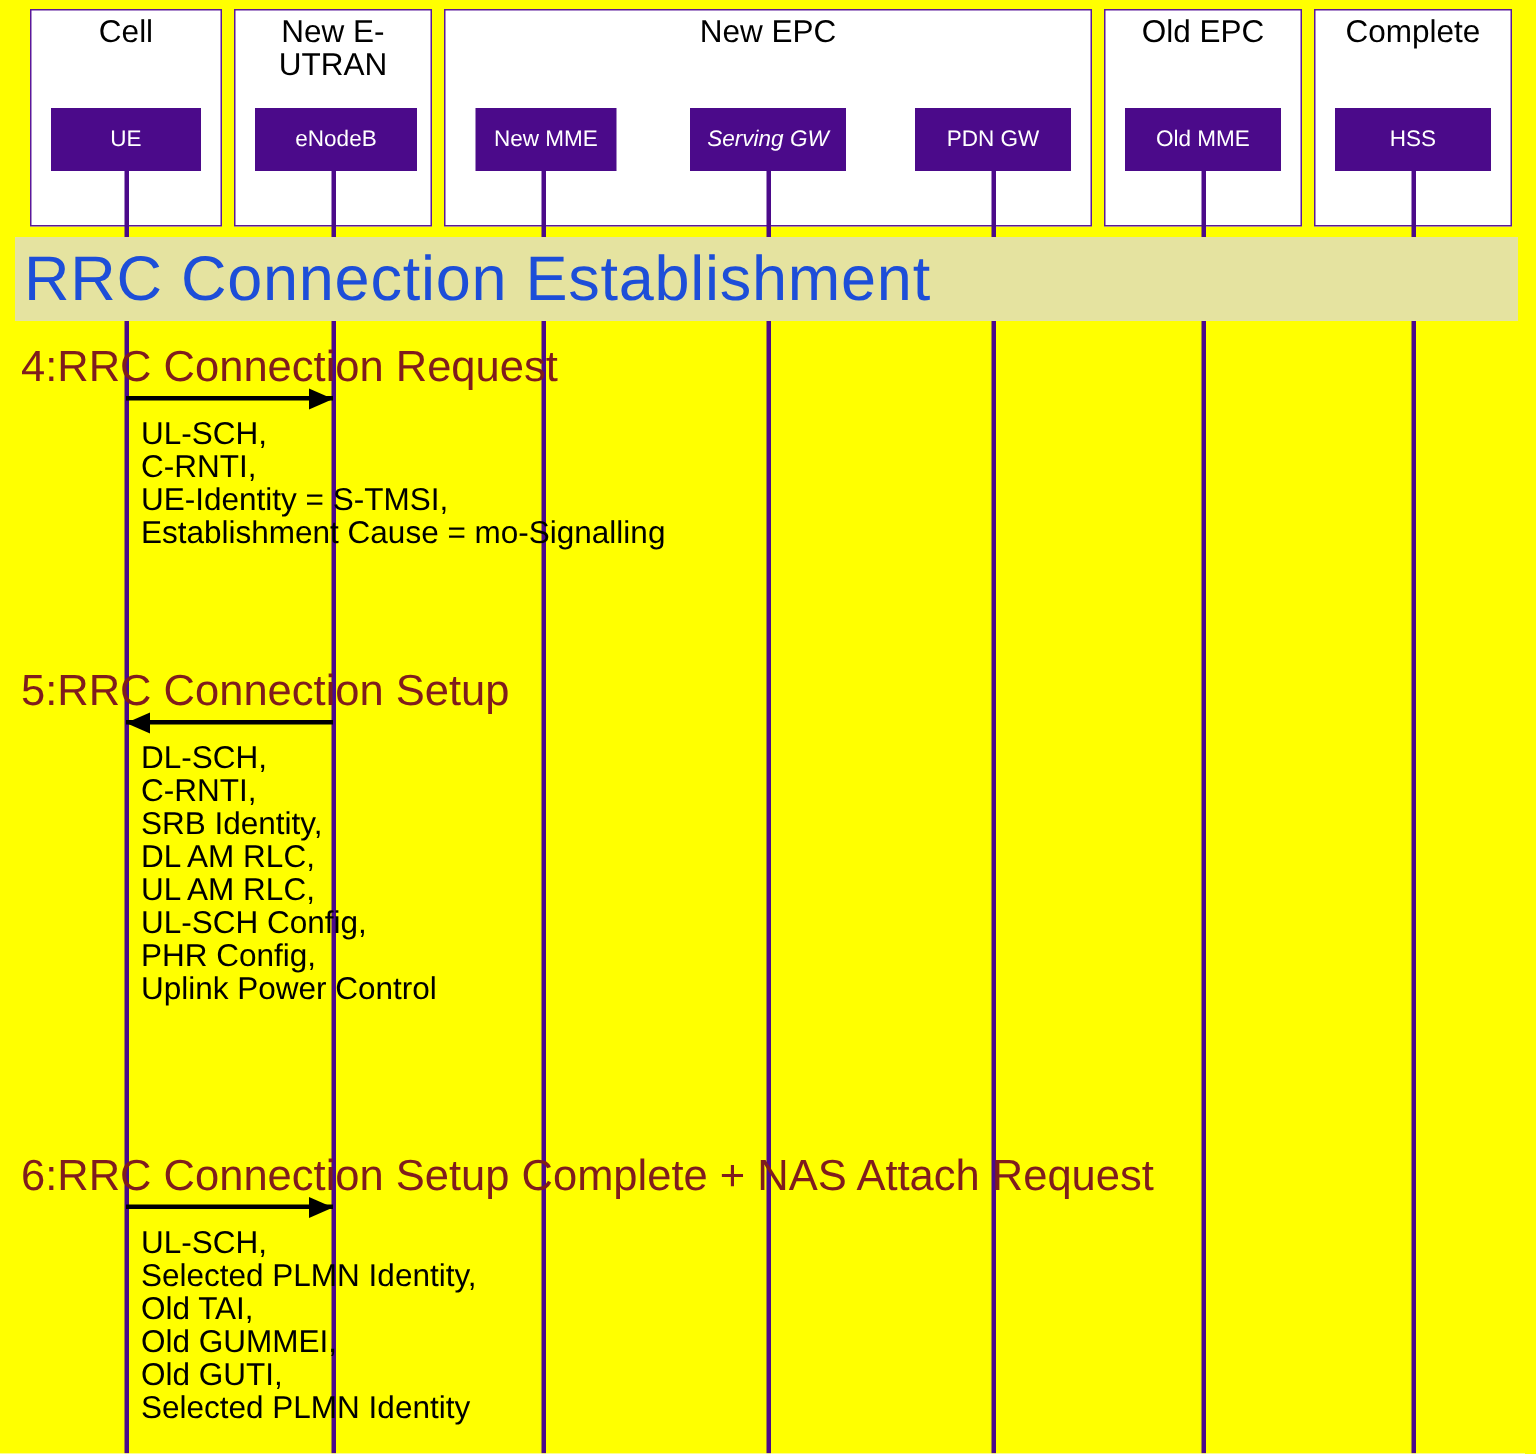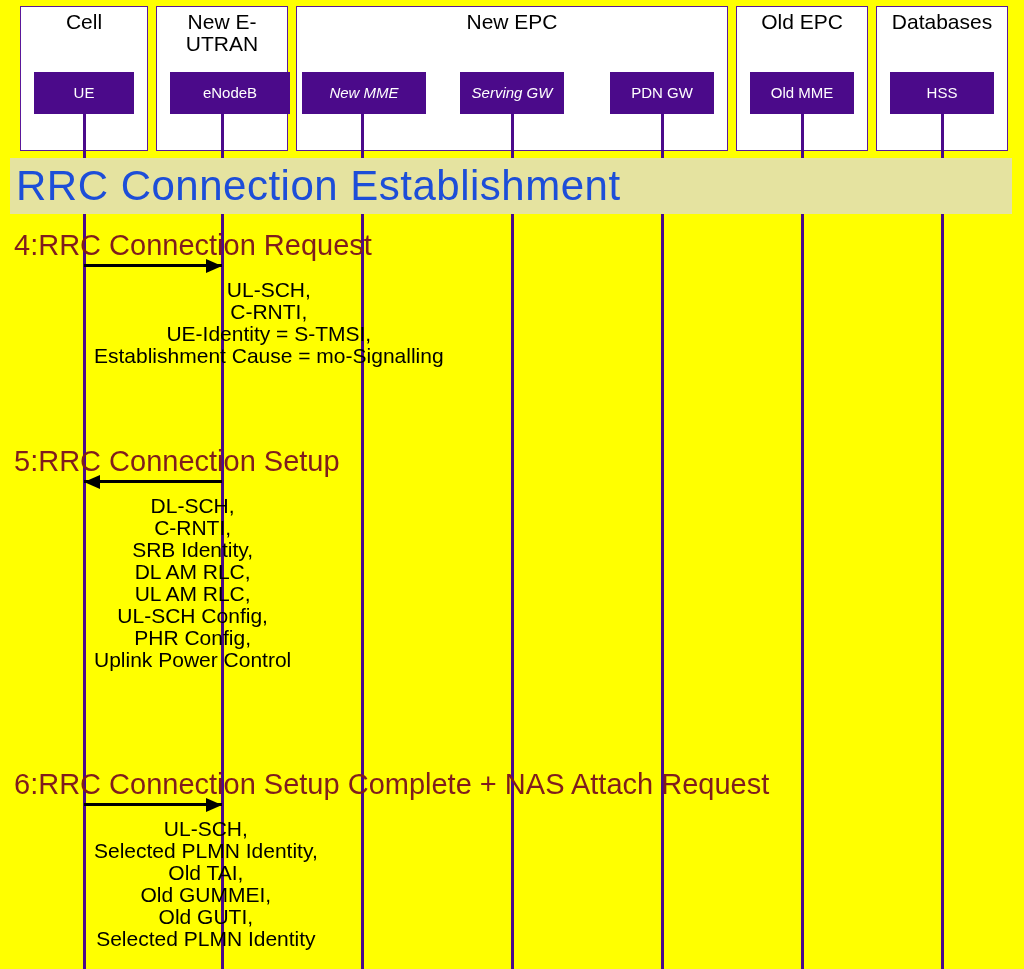--- a/index.html
+++ b/index.html
@@ -111,48 +111,47 @@
     z-index: 2;
   }
   .msg-params {
     position: absolute;
     color: #000;
     font-size: 21px;
     line-height: 1.05;
     white-space: pre;
     z-index: 2;
     font-stretch: condensed;
-    text-align: center;
   }
 </style>
 </head>
 <body>
 
 <div class="canvas" id="canvas">
     <div class="group-box" style="left: 20px; width: 128px;">
       <div class="group-label">Cell</div>
     </div>
     <div class="group-box" style="left: 156px; width: 132px;">
       <div class="group-label">New
 E-UTRAN</div>
     </div>
     <div class="group-box" style="left: 296px; width: 432px;">
       <div class="group-label">New EPC</div>
     </div>
     <div class="group-box" style="left: 736px; width: 132px;">
       <div class="group-label">Old EPC</div>
     </div>
     <div class="group-box" style="left: 876px; width: 132px;">
-      <div class="group-label">Databases</div>
+      <div class="group-label">Complete</div>
     </div>
     <div class="actor-box" style="left: 34px; width: 100px;">UE</div>
     <div class="lifeline" style="left: 82.5px;"></div>
-    <div class="actor-box" style="left: 170px; width: 120px;">eNodeB</div>
+    <div class="actor-box" style="left: 170px; width: 108px;">eNodeB</div>
     <div class="lifeline" style="left: 220.5px;"></div>
-    <div class="actor-box" style="left: 302px; width: 124px; font-style: italic;">New MME</div>
+    <div class="actor-box" style="left: 317px; width: 94px;">New MME</div>
     <div class="lifeline" style="left: 360.5px;"></div>
     <div class="actor-box" style="left: 460px; width: 104px; font-style: italic;">Serving
 GW</div>
     <div class="lifeline" style="left: 510.5px;"></div>
     <div class="actor-box" style="left: 610px; width: 104px;">PDN GW</div>
     <div class="lifeline" style="left: 660.5px;"></div>
     <div class="actor-box" style="left: 750px; width: 104px;">Old MME</div>
     <div class="lifeline" style="left: 800.5px;"></div>
     <div class="actor-box" style="left: 890px; width: 104px;">HSS</div>
     <div class="lifeline" style="left: 940.5px;"></div>

